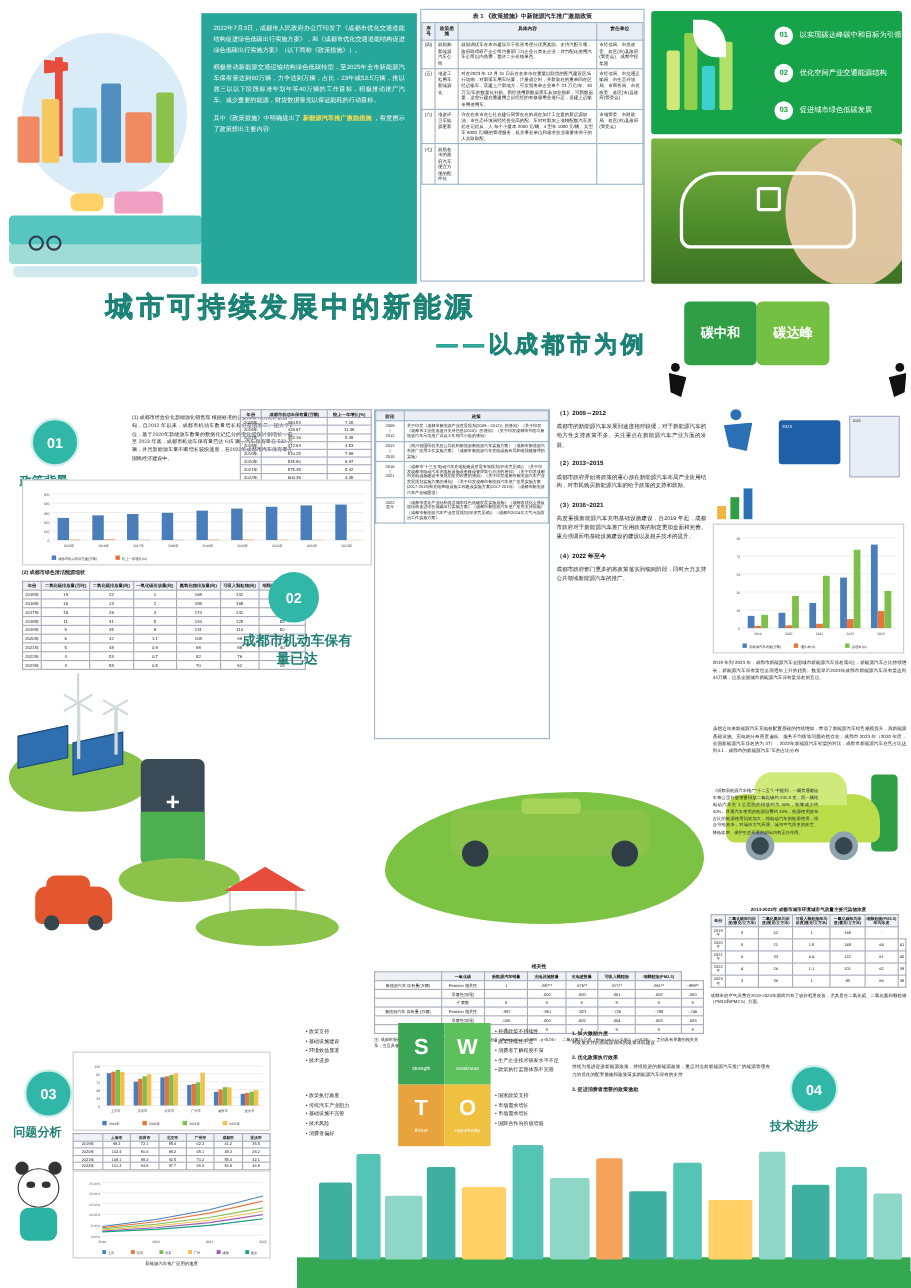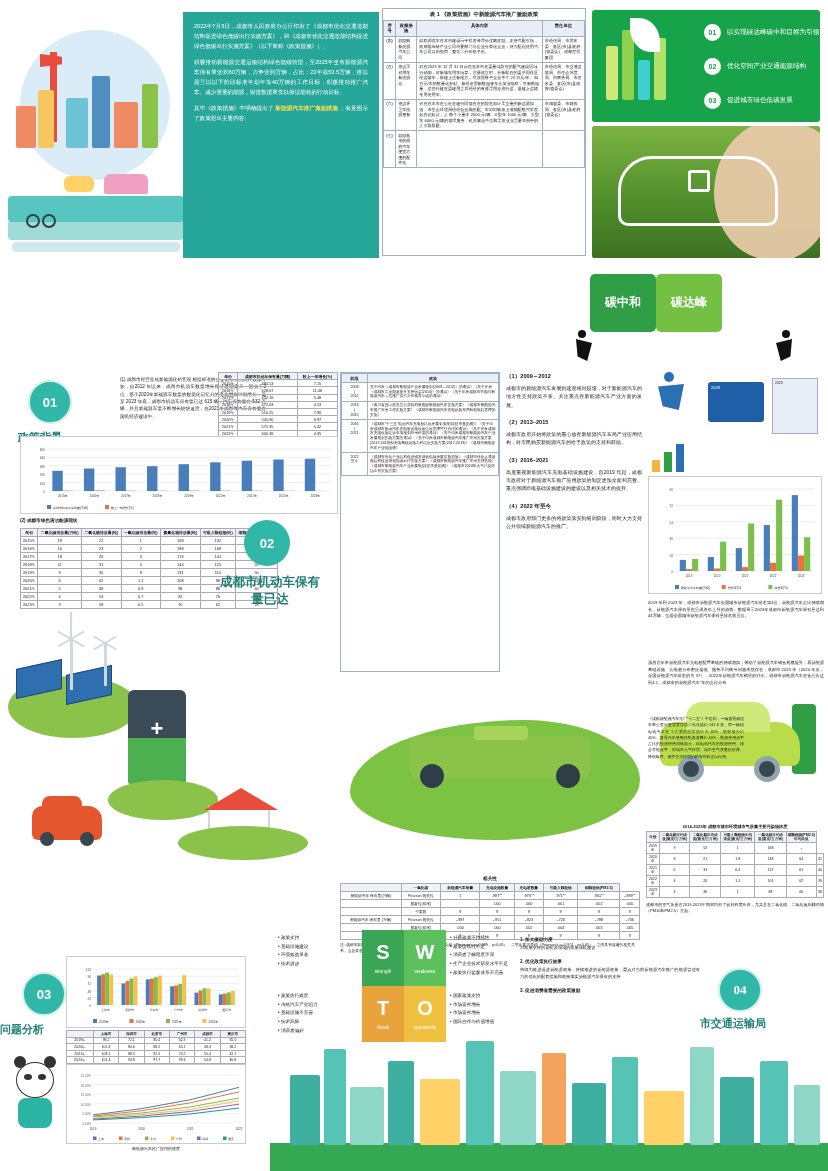--- a/index.html
+++ b/index.html
@@ -77,21 +77,21 @@
   #title-wrap .t1, #title-wrap .t2, #title-wrap .t3 {
       font-family:"DejaVu Sans","Liberation Sans",sans-serif;
       font-weight:bold; color:#2bb3a3; letter-spacing:3px;
       -webkit-text-stroke:0.6px #1b7f74;
   }
   #title-wrap .t1 { font-size:25px; }
   #title-wrap .t2 { font-size:25px; margin-top:2px;}
   #title-wrap .t3 { font-size:21px; margin-top:4px; text-align:right; padding-right:28px;}
 
   
-  #puzzle { left:572px; top:272px; width:224px; height:92px; }
+  #puzzle { left:604px; top:272px; width:224px; height:92px; }
   .puz { position:absolute; width:66px; height:58px; border-radius:5px;
          color:#fff; font-size:12px; font-weight:bold; display:flex;
          align-items:center; justify-content:center; line-height:1.1; text-align:center;}
   .puz.a { left:18px; top:2px; background:#2f9e44; }
   .puz.b { left:84px; top:2px; background:#74c043; }
   .runner { position:absolute; bottom:0; width:30px; height:42px; }
 
   
   .badge { position:absolute; width:44px; height:44px; border-radius:50%;
            background:#31b7a8; color:#fff; font-size:13px; font-weight:bold;
@@ -198,21 +198,21 @@
   #t3{left:66px;top:1030px;width:180px;font-size:3.5px;border-collapse:collapse;}
   #t3 th,#t3 td{border:0.5px solid #aab;padding:0.8px;text-align:center;}
   #t3 th{background:#eef2f7;}
   #chart4{left:66px;top:1064px;width:180px;height:80px;border:0.5px solid #ccc;background:#fff;}
   #c4cap{left:66px;top:1146px;width:180px;text-align:center;font-size:4px;}
   .panda{position:absolute;left:6px;top:1046px;width:58px;height:86px;}
 
   
   #concl{left:520px;top:936px;width:180px;font-size:4.2px;line-height:1.7;text-align:justify;}
   #concl b{font-size:4.6px;}
-  #badge4{left:718px;top:968px;font-family:Liberation Serif, serif;}
+  #badge4{left:718px;top:968px;}
   #lbl4{left:700px;top:1016px;}
 
   
   #skyline{left:270px;top:1040px;width:558px;height:131px;overflow:hidden;}
   .sky-b{position:absolute;bottom:0;border-radius:2px;}
   .sky-green{position:absolute;bottom:0;left:0;width:558px;height:28px;background:#34a853;}
 
   
   .bar-v{position:absolute;bottom:0;}
 </style>
@@ -313,20 +313,22 @@
     </div>
   </div>
 
   <div class="panel" id="car-photo">
     <div class="handfan"></div>
     <div class="carline"></div>
     <div class="plug"></div>
   </div>
 
   <div class="panel" id="title-wrap">
+    <div class="t1">城市可持续发展中的新能源</div>
+    <div class="t3">——以成都市为例</div>
   </div>
 
   <div class="panel" id="puzzle">
     <div class="puz a">碳中和</div>
     <div class="puz b">碳达峰</div>
     <div class="runner" style="left:0;">
       <div style="position:absolute;left:6px;top:8px;width:8px;height:8px;border-radius:50%;background:#111;"></div>
       <div style="position:absolute;left:4px;top:17px;width:16px;height:22px;background:#111;clip-path:polygon(0 0,100% 18%,70% 100%,10% 80%);"></div>
     </div>
     <div class="runner" style="right:0;">
@@ -873,21 +875,21 @@
       <span class="L">T</span>
       <span class="w">threat</span>
     </div>
     <div class="sw-cell sw-o">
       <span class="L">O</span>
       <span class="w">opportunity</span>
     </div>
   </div>
 
   <div class="badge" style="left:22px;top:972px;">03</div>
-  <div class="badge-label" style="left:0;top:1022px;">问题分析</div>
+  <div class="badge-label" style="left:12px;top:1022px;">问题分析</div>
 
   <div class="panel" id="chart3"><svg width="178" height="70">
         <line x1="26" x2="172" y1="12" y2="12" stroke="#ddd" stroke-width="0.5"></line>
         <text x="24" y="14" text-anchor="end" font-size="3.2" fill="#555">120</text>
         <line x1="26" x2="172" y1="19.2" y2="19.2" stroke="#ddd" stroke-width="0.5"></line>
         <text x="24" y="21.2" text-anchor="end" font-size="3.2" fill="#555">96</text>
         <line x1="26" x2="172" y1="26.4" y2="26.4" stroke="#ddd" stroke-width="0.5"></line>
         <text x="24" y="28.4" text-anchor="end" font-size="3.2" fill="#555">72</text>
         <line x1="26" x2="172" y1="33.6" y2="33.6" stroke="#ddd" stroke-width="0.5"></line>
         <text x="24" y="35.6" text-anchor="end" font-size="3.2" fill="#555">48</text>
@@ -1035,21 +1037,21 @@
   <div class="panel" id="concl">
     <b>1. 加大激励力度</b>
     <div>对政策支持的新能源领域的政策体机建议</div>
     <br>
     <b>2. 优化政策执行效果</b>
     <div>持续为推进促进新能源政策，持续推进的新能源政策，重点对当前新能源汽车推广的能源管理有力的优化的配套措施和政策落实新能源汽车保有的支持</div>
     <br>
     <b>3. 促进消费者需要的政策激励</b>
   </div>
   <div class="badge" id="badge4">04</div>
-  <div class="badge-label" id="lbl4">市交通运输局</div>
+  <div class="badge-label" id="lbl4">技术进步</div>
 
   <div class="panel" id="skyline">
     <div class="sky-green"></div>
     <div class="sky-b" style="left:20px;width:30px;height:70px;background:#3fb0a0;bottom:26px;"></div>
     <div class="sky-b" style="left:54px;width:22px;height:96px;background:#56c4b4;bottom:26px;"></div>
     <div class="sky-b" style="left:80px;width:34px;height:58px;background:#8ed6c6;bottom:26px;"></div>
     <div class="sky-b" style="left:118px;width:26px;height:84px;background:#3fb0a0;bottom:26px;"></div>
     <div class="sky-b" style="left:150px;width:40px;height:66px;background:#ffd166;bottom:26px;"></div>
     <div class="sky-b" style="left:196px;width:28px;height:104px;background:#56c4b4;bottom:26px;"></div>
     <div class="sky-b" style="left:230px;width:36px;height:74px;background:#8ed6c6;bottom:26px;"></div>

